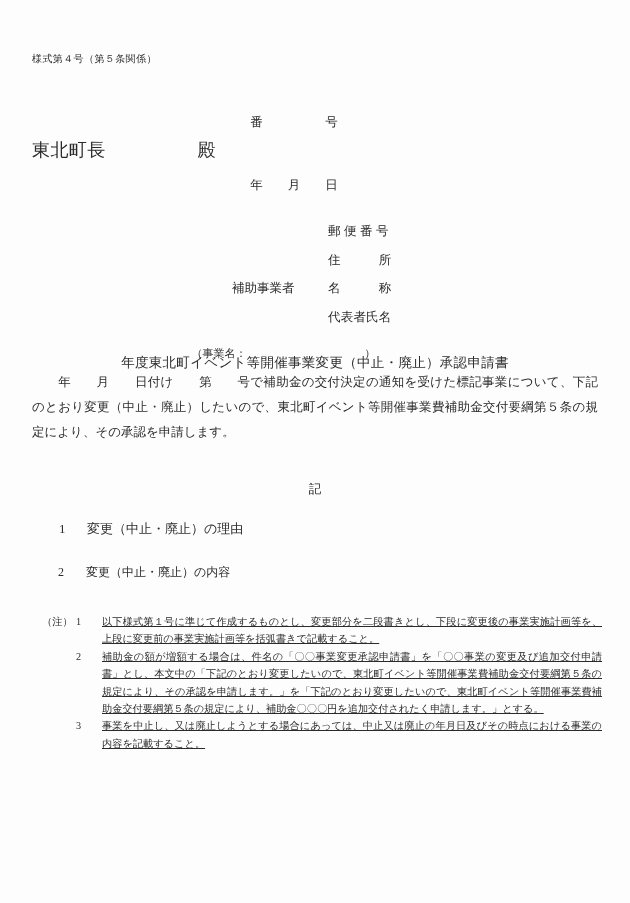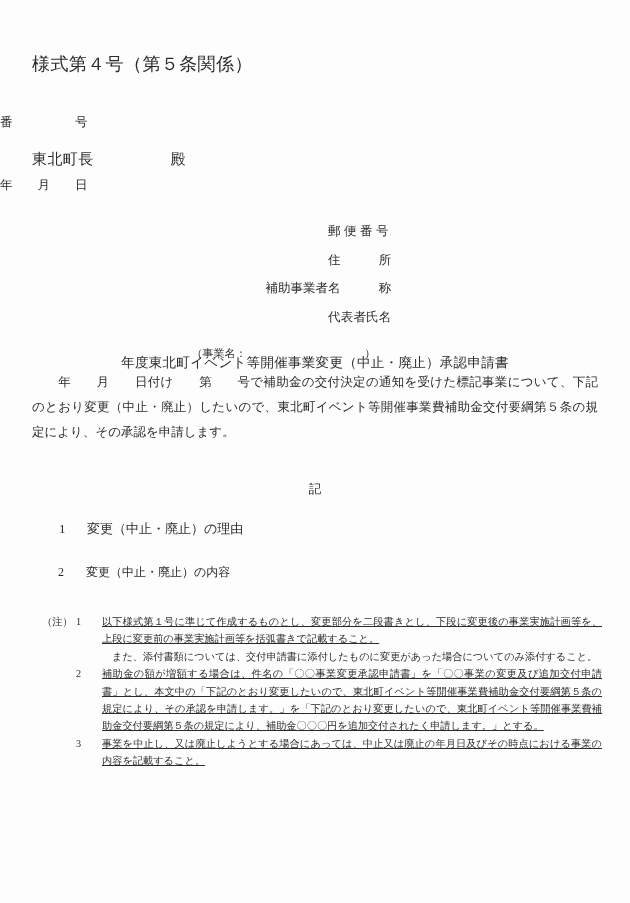--- a/index.html
+++ b/index.html
@@ -22,56 +22,56 @@
     box-sizing: border-box;
   }
 
   
   .row { position: absolute; white-space: pre; }
 
   
   .form-no {
     left: 32px;
     top: 52px;
-    font-size: 18px;
+    font-size: 10px;
     letter-spacing: 0.4px;
   }
   .doc-meta {
     left: 0;
     top: 70px;
     width: 588px;
-    text-align: left;
+    text-align: center;
     font-size: 12.5px;
     line-height: 21px;
   }
   .doc-meta .line { display: block; }
 
   .addressee {
     left: 32px;
-    top: 150px;
-    font-size: 15px;
+    top: 138px;
+    font-size: 18px;
     letter-spacing: 0.4px;
   }
 
   
   .applicant {
     left: 232px;
     top: 178px;
     font-size: 12.5px;
     line-height: 21.5px;
   }
   .applicant .grid {
     display: grid;
     grid-template-columns: 96px auto;
     row-gap: 7px;
     align-items: center;
   }
   .applicant .label-col {
     grid-column: 1;
-    text-align: right;
+    text-align: left;
   }
   .applicant .field {
     grid-column: 2;
     letter-spacing: 0.2px;
   }
 
   
   .title {
     left: 0;
     top: 312px;
@@ -207,21 +207,20 @@
     <span class="item-num">2</span><span>変更（中止・廃止）の内容</span>
   </div>
 
   <div class="row notes">
 
     <div class="note-row">
       <span class="note-tag">（注）</span>
       <span class="note-idx">1</span>
       <span class="note-text">以下様式第１号に準じて作成するものとし、変更部分を二段書きとし、下段に変更後の事業実施計画等を、上段に変更前の事業実施計画等を括弧書きで記載すること。</span>
     </div>
-    <div class="note-sub">また、添付書類については、交付申請書に添付したものに変更があった場合についてのみ添付すること。</div>
 
     <div class="note-row note-block-2">
       <span class="note-tag"></span>
       <span class="note-idx">2</span>
       <span class="note-text">補助金の額が増額する場合は、件名の「〇〇事業変更承認申請書」を「〇〇事業の変更及び追加交付申請書」とし、本文中の「下記のとおり変更したいので、東北町イベント等開催事業費補助金交付要綱第５条の規定により、その承認を申請します。」を「下記のとおり変更したいので、東北町イベント等開催事業費補助金交付要綱第５条の規定により、補助金〇〇〇円を追加交付されたく申請します。」とする。</span>
     </div>
 
     <div class="note-row">
       <span class="note-tag"></span>
       <span class="note-idx">3</span>

